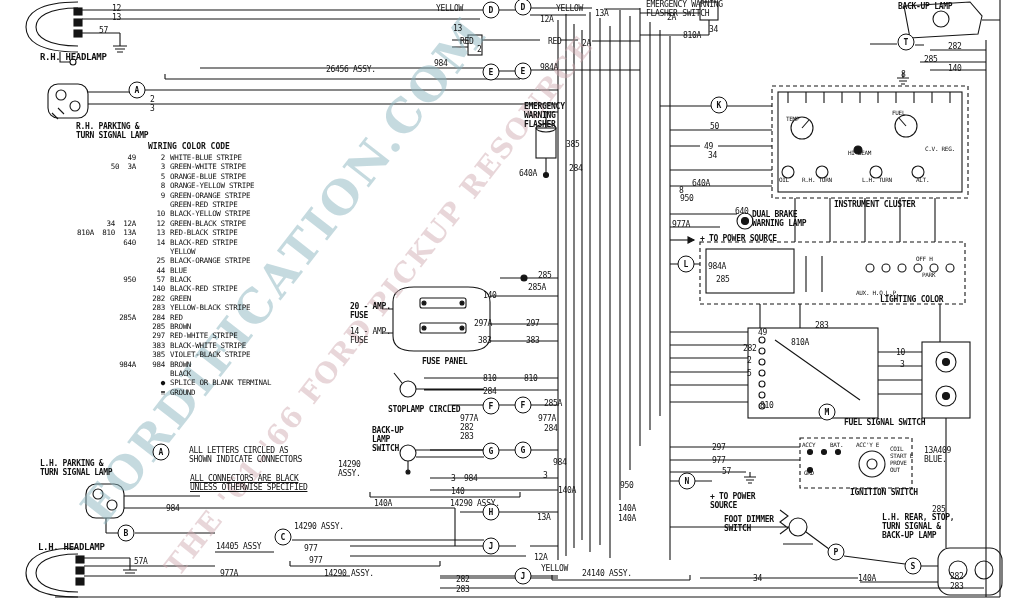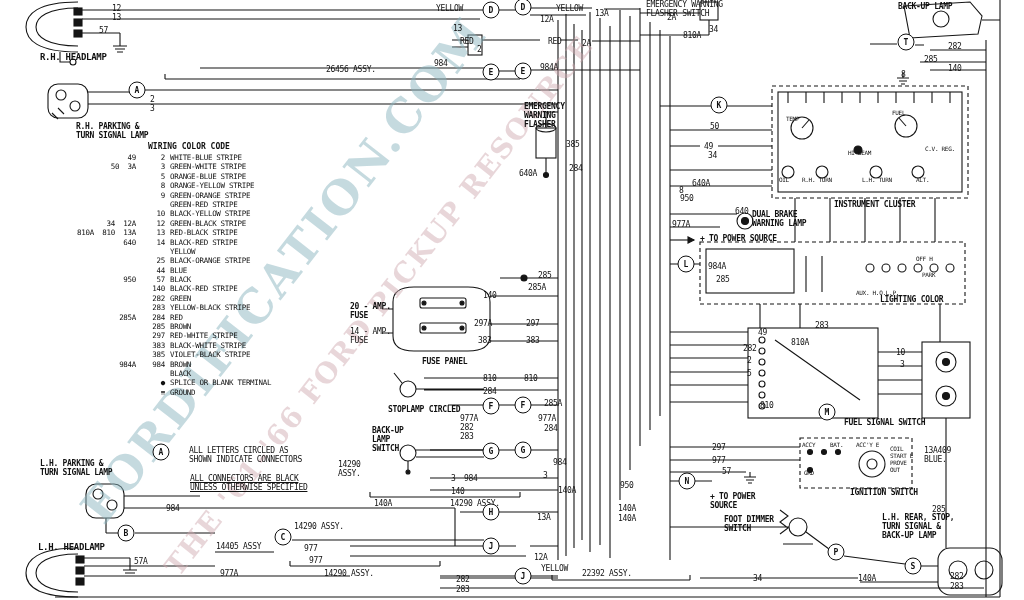--- a/index.html
+++ b/index.html
@@ -468,21 +468,21 @@
     <div class="lbl b" style="left: 38px; top: 542px; font-size: 9px;">L.H. HEADLAMP</div>
     <div class="lbl" style="left: 134px; top: 557px;">57A</div>
     <div class="lbl" style="left: 216px; top: 542px;">14405 ASSY</div>
     <div class="lbl" style="left: 304px; top: 544px;">977</div>
     <div class="lbl" style="left: 309px; top: 556px;">977</div>
     <div class="lbl" style="left: 220px; top: 569px;">977A</div>
     <div class="lbl" style="left: 324px; top: 569px;">14290 ASSY.</div>
     <div class="lbl" style="left: 537px; top: 513px;">13A</div>
     <div class="lbl" style="left: 534px; top: 553px;">12A</div>
     <div class="lbl" style="left: 541px; top: 564px;">YELLOW</div>
-    <div class="lbl" style="left: 582px; top: 569px;">22392 ASSY.</div>
+    <div class="lbl" style="left: 582px; top: 569px;">24140 ASSY.</div>
     <div class="lbl" style="left: 456px; top: 575px;">282</div>
     <div class="lbl" style="left: 456px; top: 585px;">283</div>
     <div class="lbl" style="left: 620px; top: 481px;">950</div>
     <div class="lbl" style="left: 618px; top: 504px;">140A</div>
     <div class="lbl" style="left: 618px; top: 514px;">140A</div>
     <div class="lbl b" style="left: 710px; top: 492px;">+ TO POWER
 SOURCE</div>
     <div class="lbl" style="left: 712px; top: 443px;">297</div>
     <div class="lbl" style="left: 712px; top: 456px;">977</div>
     <div class="lbl" style="left: 722px; top: 467px;">57</div>

